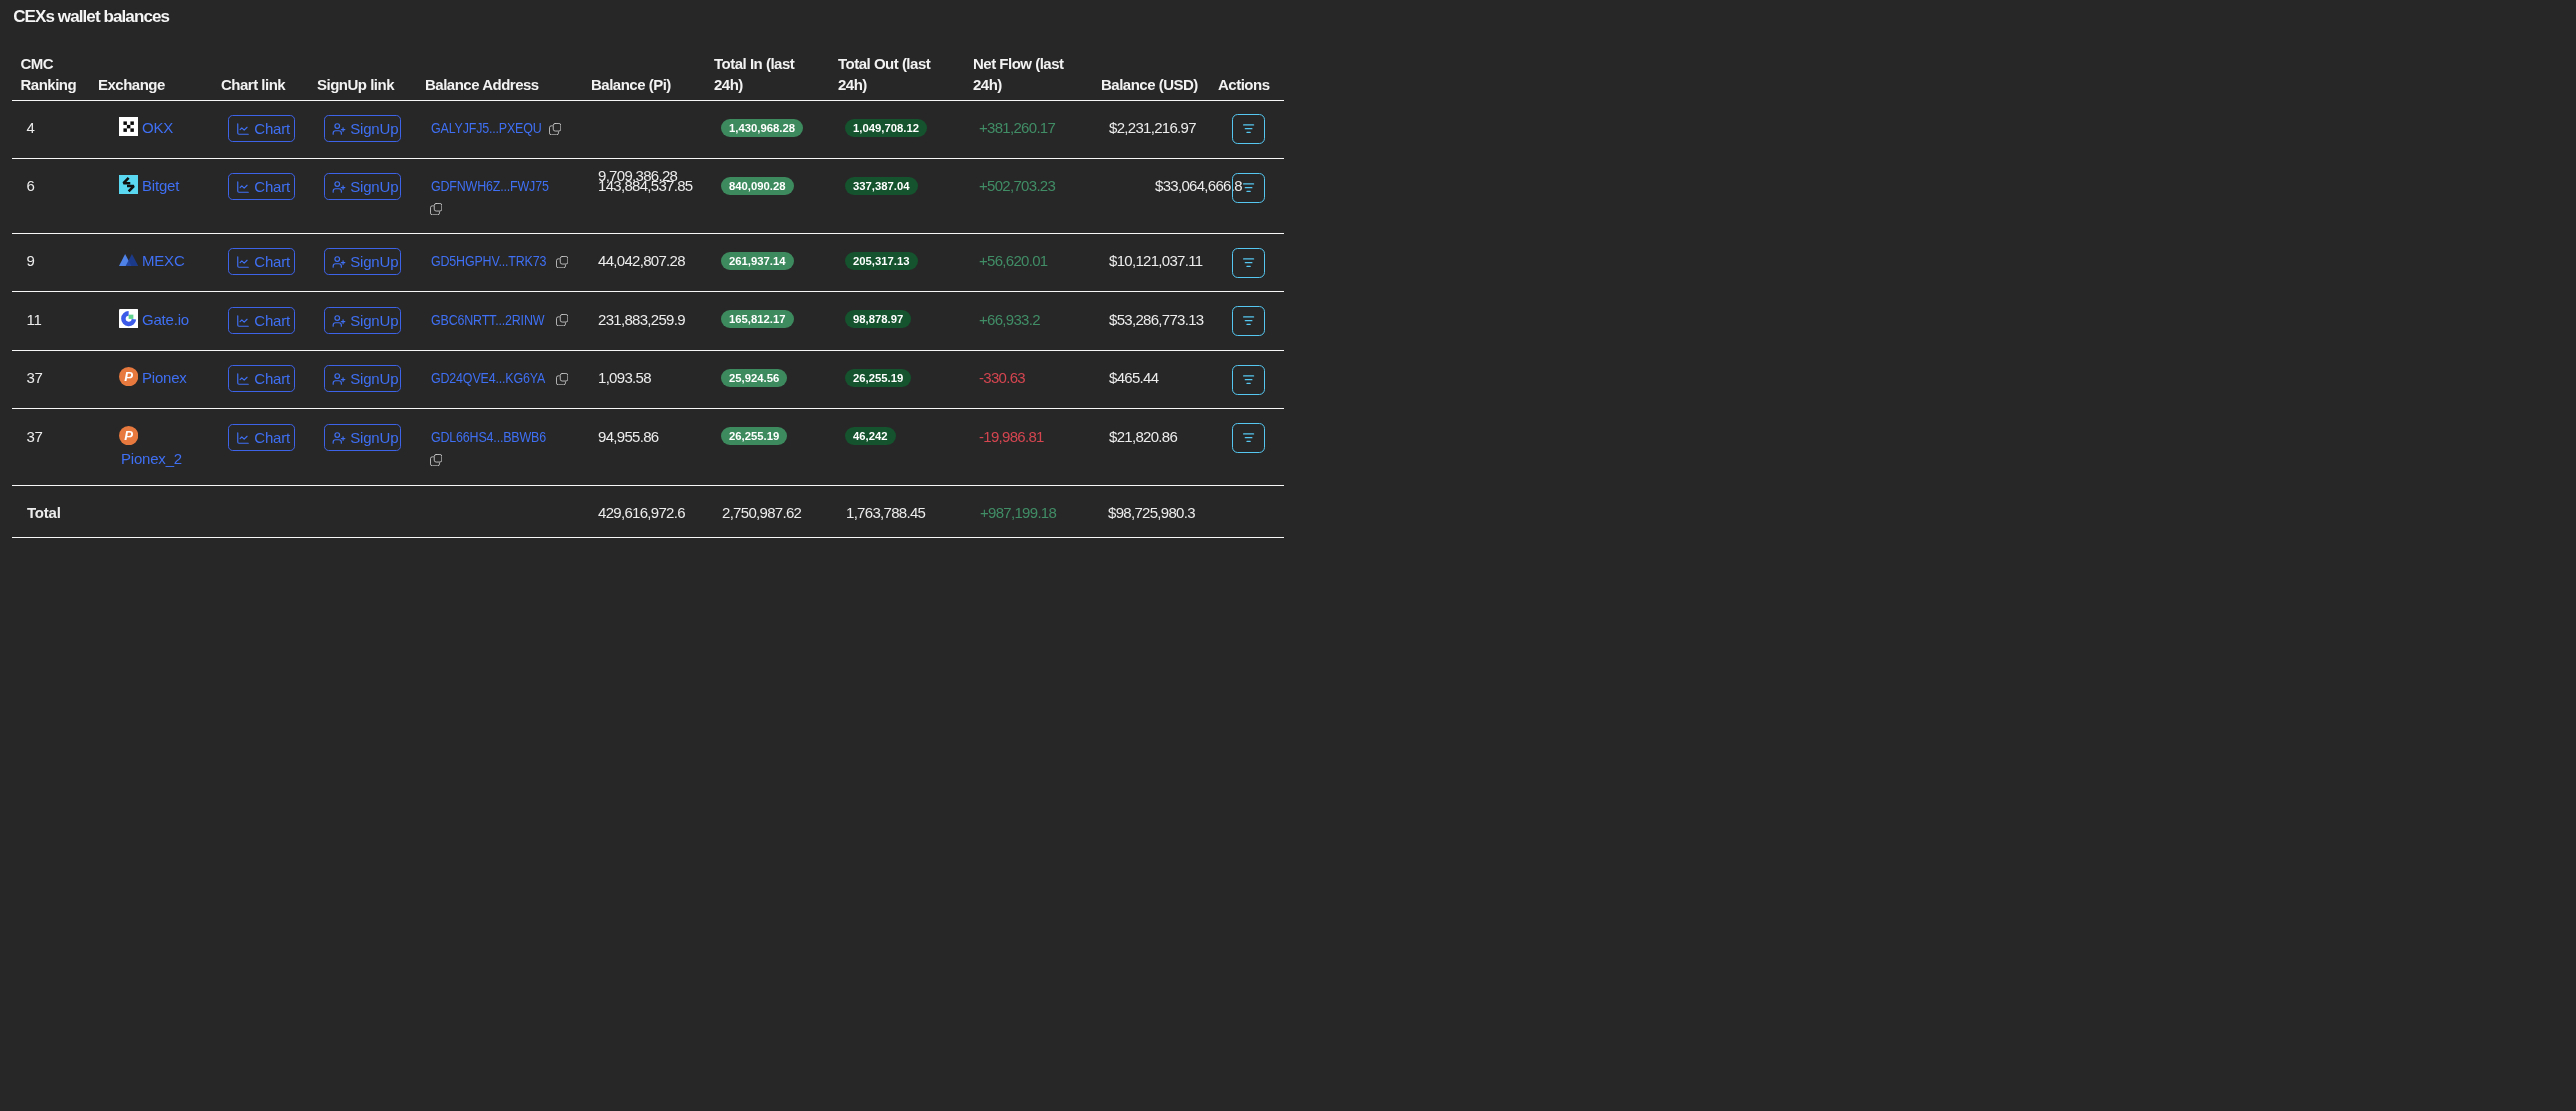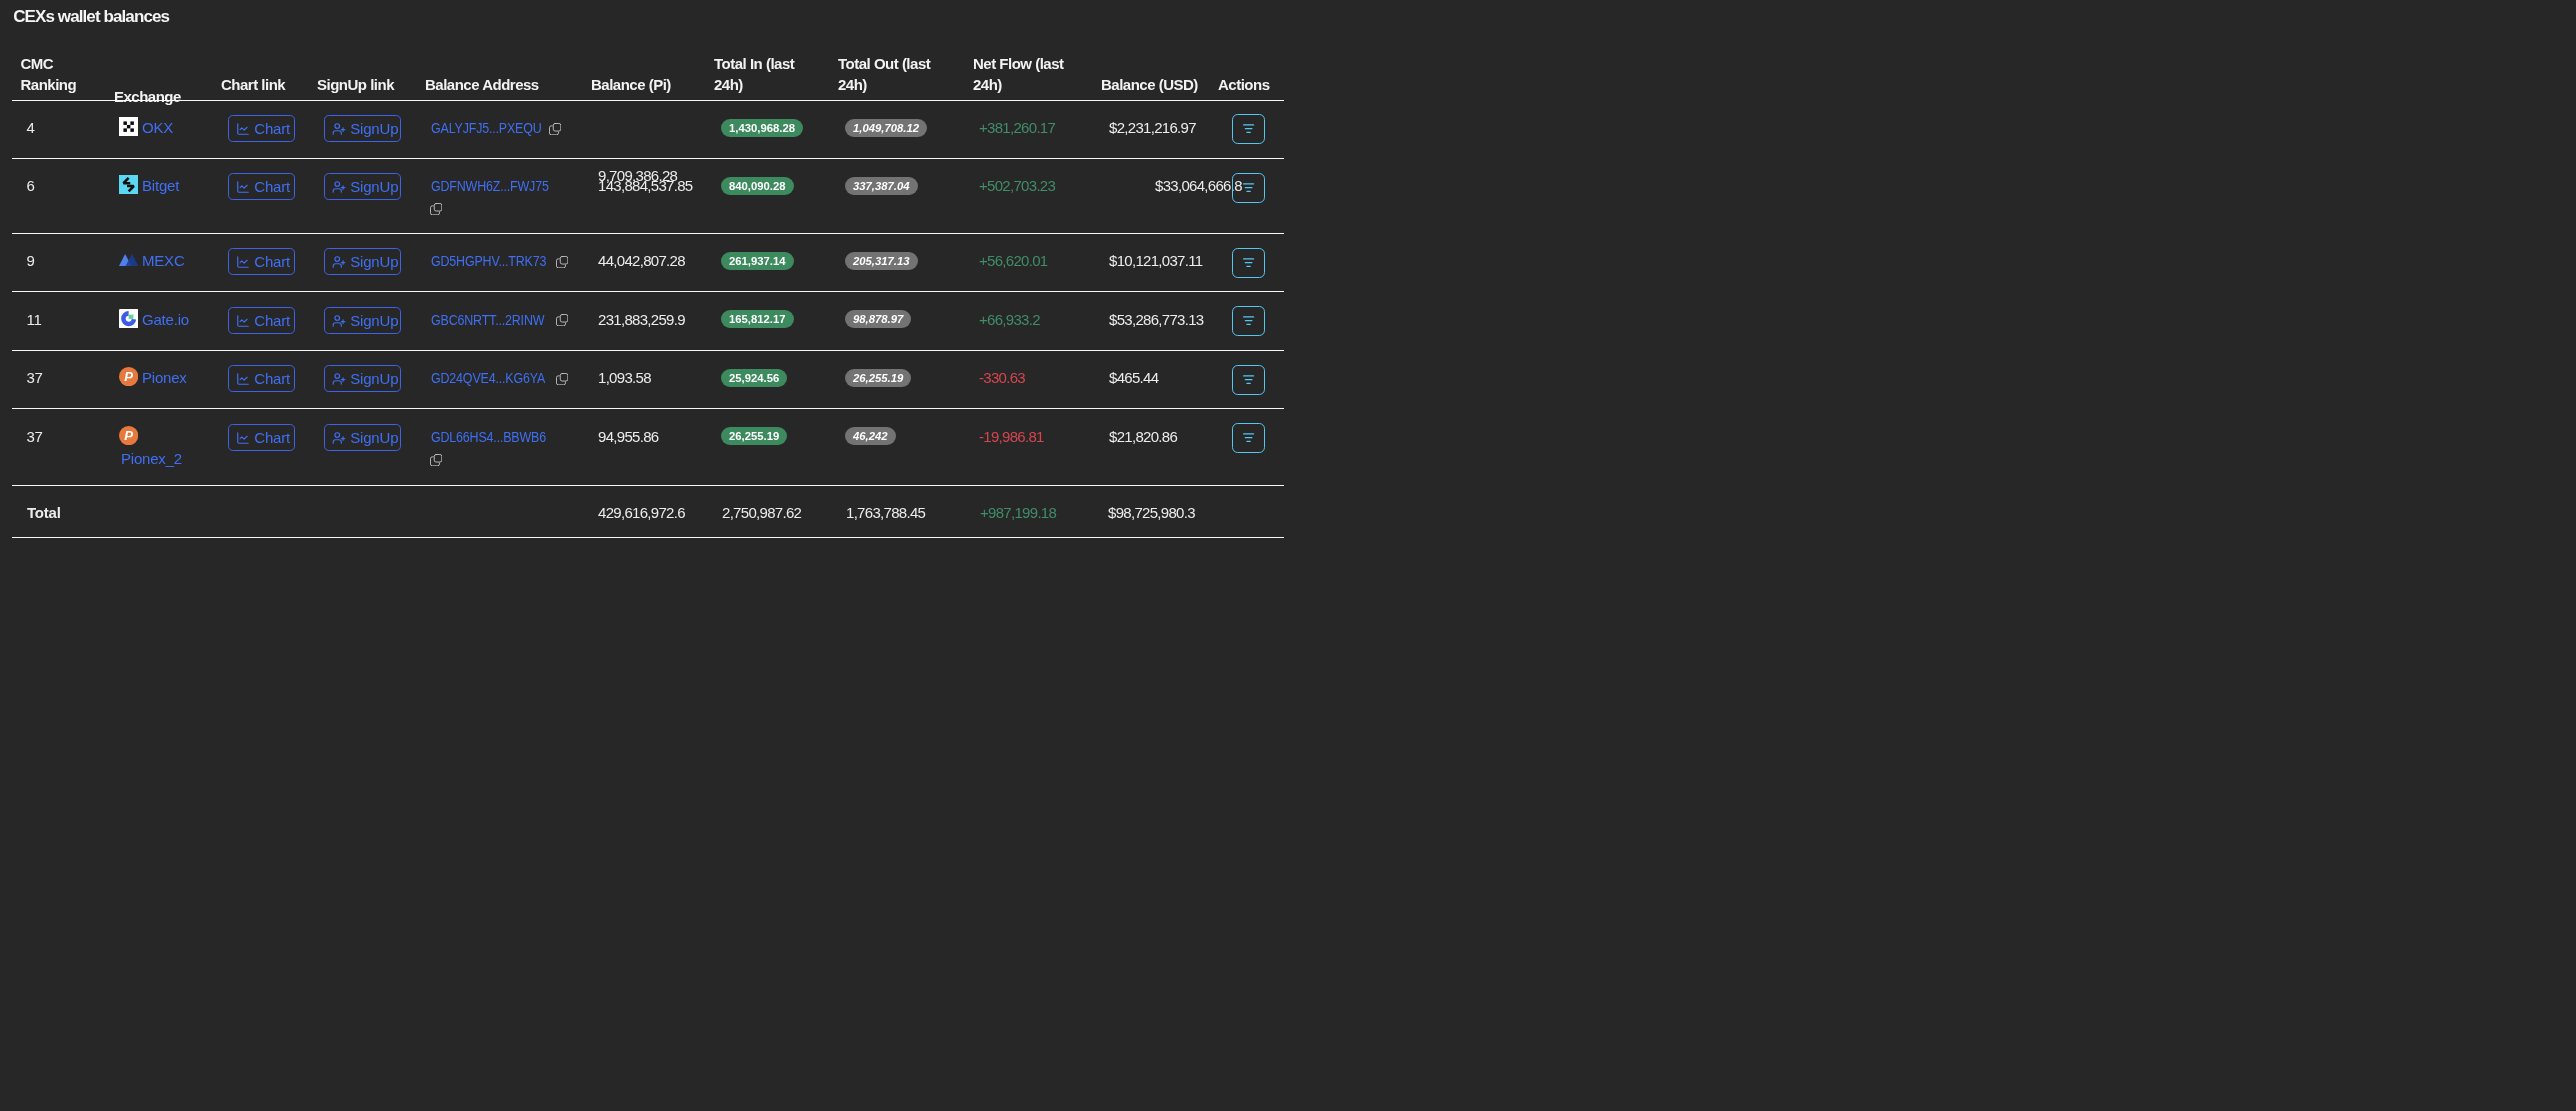--- a/index.html
+++ b/index.html
@@ -7,32 +7,32 @@
   .abs{position:absolute;white-space:nowrap;}
   .ln{position:absolute;left:12.3px;width:1272px;height:1.4px;background:#f7f7f7;}
   .txt{font-size:15px;line-height:22.6px;color:#ececec;letter-spacing:-0.2px;}
   .num{letter-spacing:-0.7px;}
   .bold{font-weight:bold;}
   .link{color:#3f6ff2;}
   .hdr{font-size:15px;line-height:21px;font-weight:bold;color:#f2f2f2;letter-spacing:-0.5px;}
   .btn{position:absolute;height:27px;box-sizing:border-box;border:0.9px solid #3d63e8;border-radius:4.7px;display:flex;align-items:center;justify-content:flex-start;padding-left:6.6px;gap:4.7px;box-sizing:border-box;color:#3f6ff2;font-size:15px;letter-spacing:-0.2px;}
   .pill{position:absolute;height:18px;border-radius:9px;color:#fff;font-size:11.3px;font-weight:bold;display:flex;align-items:center;padding:0 8px;letter-spacing:0;}
   .pgreen{background:#3d8a5e;}
-  .pred{background:#737373;font-style:italic;}
+  .pred{background:#14532d;}
   .net-pos{color:#408d66;}
   .net-neg{color:#d44550;}
   .addr{color:#3f6ff2;transform:scaleX(0.83);transform-origin:0 50%;}
   .logo{position:absolute;width:19.3px;height:19.3px;}
 </style>
 </head>
 <body>
 <div class="abs bold" style="left:13.2px;top:5.7px;font-size:17px;line-height:22.6px;color:#f5f5f5;letter-spacing:-0.9px;">CEXs wallet balances</div>
 
 <div class="abs hdr" style="left:20.5px;top:53px;">CMC<br>Ranking</div>
-<div class="abs hdr" style="left:114px;top:74px;margin-top:12px;">Exchange</div>
+<div class="abs hdr" style="left:98px;top:74px;">Exchange</div>
 <div class="abs hdr" style="left:221px;top:74px;">Chart link</div>
 <div class="abs hdr" style="left:317px;top:74px;">SignUp link</div>
 <div class="abs hdr" style="left:425px;top:74px;">Balance Address</div>
 <div class="abs hdr" style="left:591px;top:74px;">Balance (Pi)</div>
 <div class="abs hdr" style="left:714px;top:53px;">Total In (last<br>24h)</div>
 <div class="abs hdr" style="left:838px;top:53px;">Total Out (last<br>24h)</div>
 <div class="abs hdr" style="left:973px;top:53px;">Net Flow (last<br>24h)</div>
 <div class="abs hdr" style="left:1101px;top:74px;">Balance (USD)</div>
 <div class="abs hdr" style="left:1218px;top:74px;">Actions</div>
 

